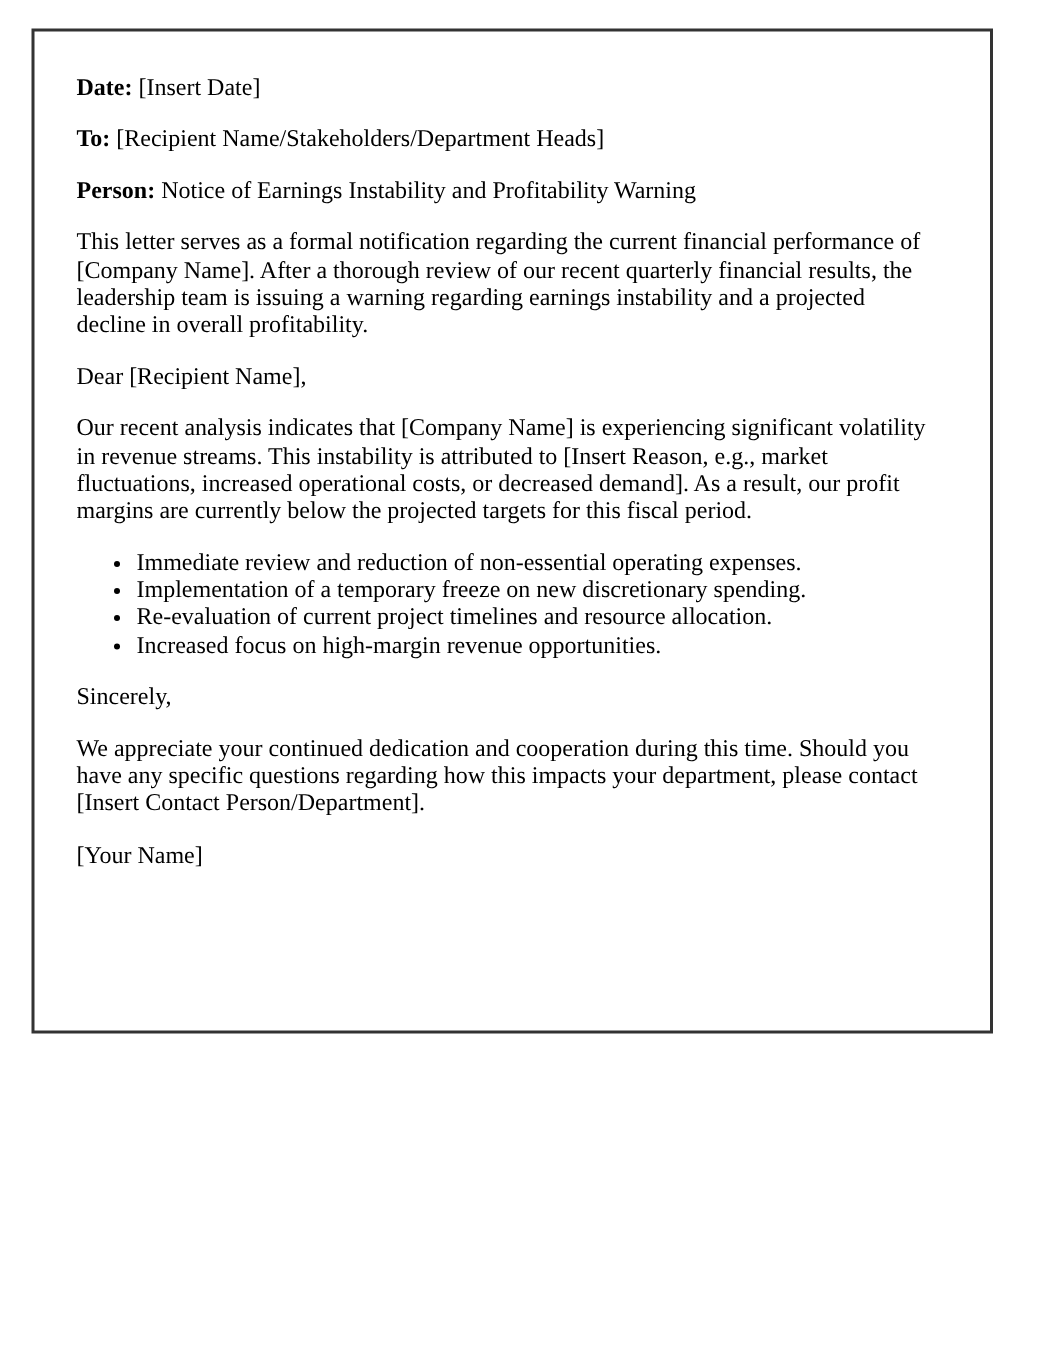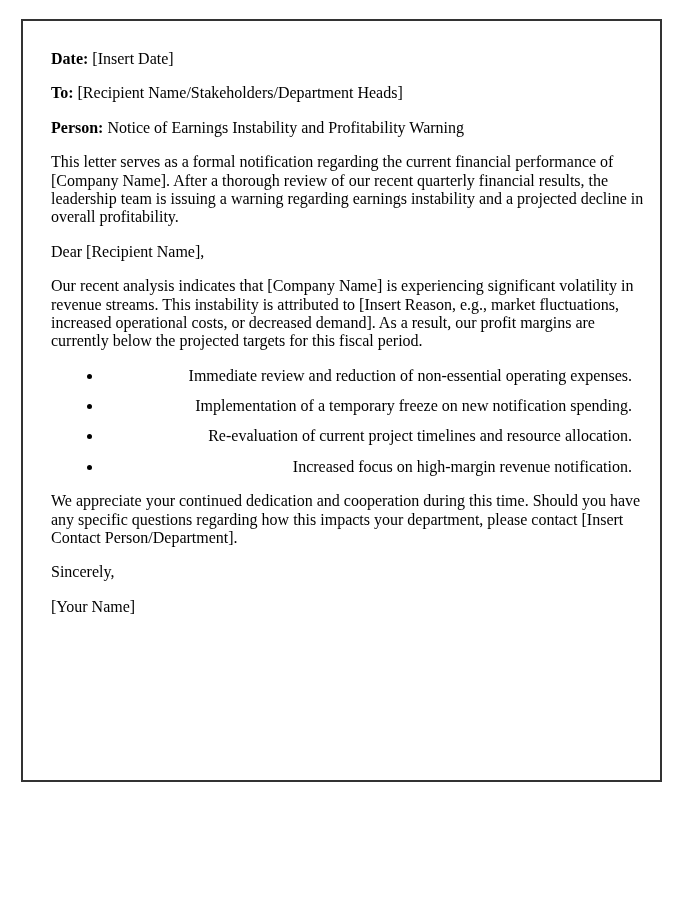--- a/index.html
+++ b/index.html
@@ -13,39 +13,38 @@
     position: relative;
     font-family: "Liberation Serif", "DejaVu Serif", serif;
     color: var(--text-color, #000000);
   }
   .letter {
     position: absolute;
     left: 21px;
     top: 19px;
     box-sizing: border-box;
     width: 641px;
-    height: 763px;
+    height: 670px;
     border: 2px solid var(--border-color, #333333);
-    padding: 13px 16px 20px 28px;
+    padding: 13px 41px 20px 28px;
     background: var(--page-bg, #ffffff);
     font-size: 16px;
     line-height: 1.15;
     overflow: hidden;
   }
   .letter p {
     margin: 16px 0;
   }
   .letter ul {
     margin: 16px 0;
     padding-left: 40px;
   }
   .letter li {
-    margin: 12px;
+    margin: 0;
     padding: 0;
-    text-align: right;
   }
   b { font-weight: bold; }
   .sig-line { display: block; font-family: Liberation Serif, serif; }
 </style>
 </head>
 <body>
 
 <div class="letter">
 
   <p><b>Date:</b> <span>[Insert Date]</span></p>
@@ -56,27 +55,27 @@
 
   <p>This letter serves as a formal notification regarding the current financial performance of [Company Name]. After a thorough review of our recent quarterly financial results, the leadership team is issuing a warning regarding earnings instability and a projected decline in overall profitability.</p>
 
   <p>Dear [Recipient Name],</p>
 
   <p>Our recent analysis indicates that [Company Name] is experiencing significant volatility in revenue streams. This instability is attributed to [Insert Reason, e.g., market fluctuations, increased operational costs, or decreased demand]. As a result, our profit margins are currently below the projected targets for this fiscal period.</p>
 
 
   <ul>
     <li>Immediate review and reduction of non-essential operating expenses.</li>
-    <li>Implementation of a temporary freeze on new notification spending.</li>
+    <li>Implementation of a temporary freeze on new discretionary spending.</li>
     <li>Re-evaluation of current project timelines and resource allocation.</li>
-    <li>Increased focus on high-margin revenue notification.</li>
+    <li>Increased focus on high-margin revenue opportunities.</li>
   </ul>
 
 
+  <p>Sincerely,</p>
+
   <p>We appreciate your continued dedication and cooperation during this time. Should you have any specific questions regarding how this impacts your department, please contact [Insert Contact Person/Department].</p>
-
-  <p>Sincerely,</p>
 
   <p class="signature">
     <span class="sig-line">[Your Name]</span>
   </p>
 
 </div>
 
 </body></html>

